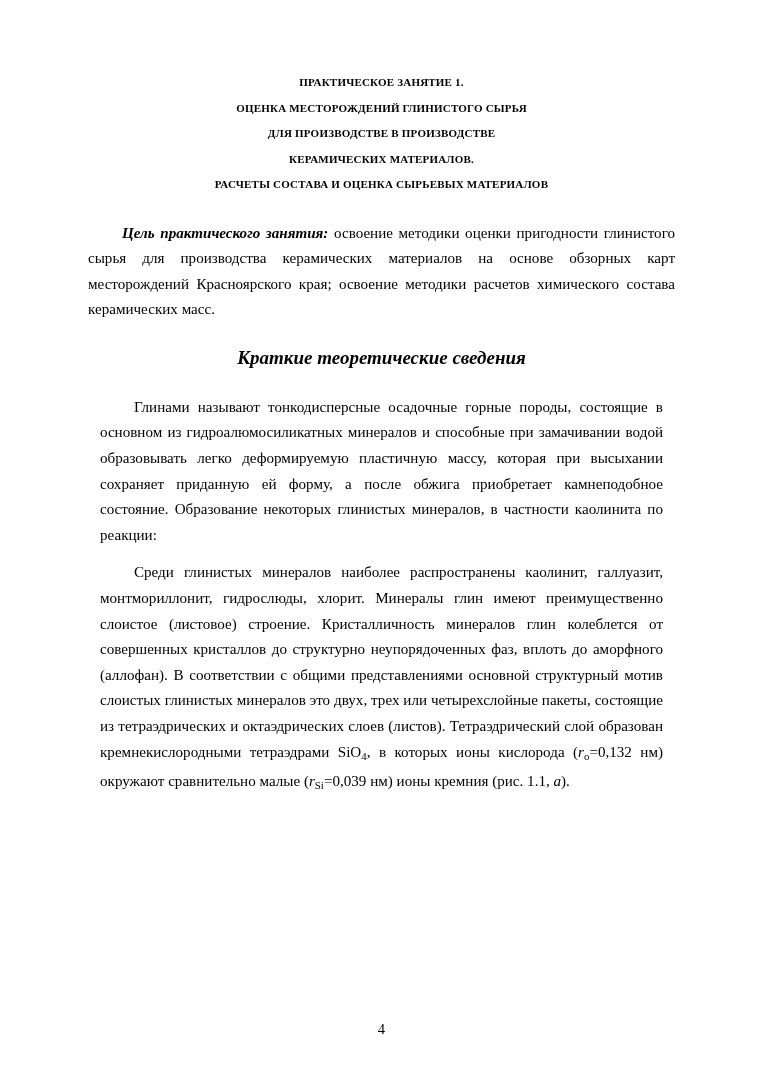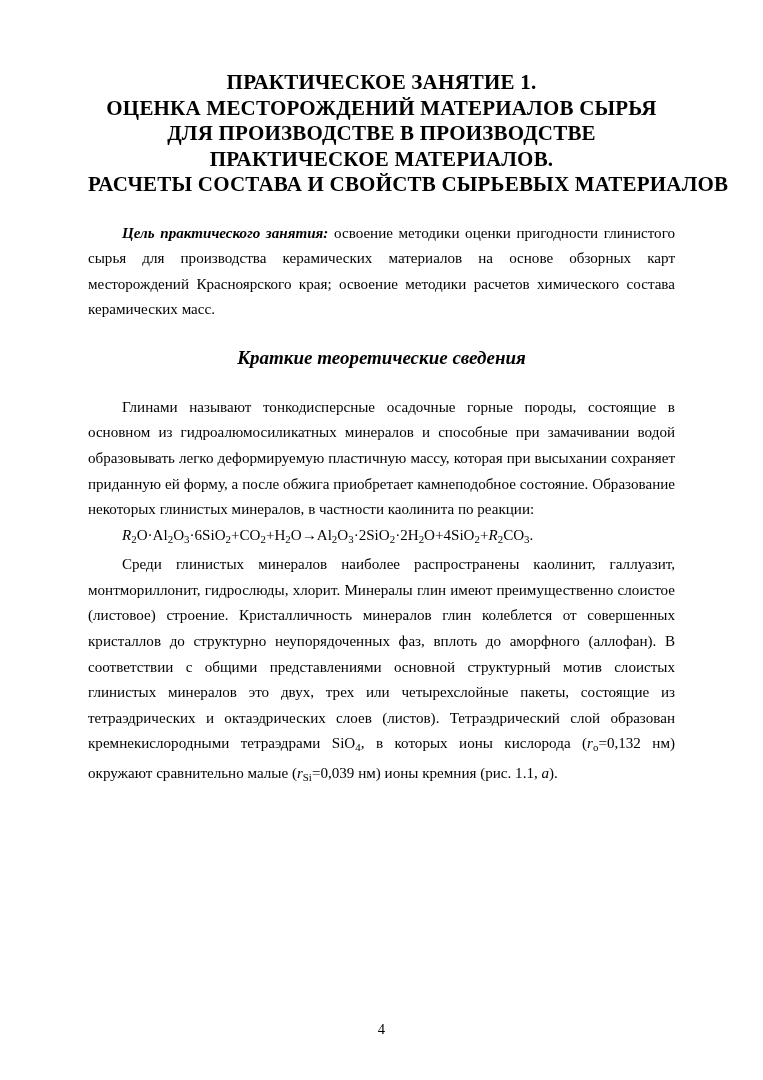--- a/index.html
+++ b/index.html
@@ -18,21 +18,21 @@
   .page {
     position: relative;
     width: 763px;
     height: 1080px;
     box-sizing: border-box;
     padding: 62px 88px 0 88px;
   }
   .title-block {
     text-align: center;
     font-weight: bold;
-    font-size: 21px;
+    font-size: 11px;
     line-height: 25.5px;
     letter-spacing: 0.2px;
     margin-top: 8px;
     margin-bottom: 0;
   }
   .title-block .tline {
     display: block;
     white-space: nowrap;
   }
   .goal-para {
@@ -53,21 +53,21 @@
     font-style: italic;
     font-size: 19px;
     margin-top: 24px;
     margin-bottom: 0;
   }
   .body-para {
     font-size: 15.1px;
     line-height: 25.6px;
     text-align: justify;
     text-indent: 34px;
-    margin: 0;
+    margin: 12px;
   }
   .body-para.first {
     margin-top: 26px;
   }
   .formula {
     font-size: 15.1px;
     line-height: 25.6px;
     text-indent: 34px;
     margin: 0;
     text-align: left;
@@ -88,32 +88,31 @@
     font-size: 14.6px;
   }
 </style>
 </head>
 <body>
 
 <div class="page">
 
   <div class="title-block">
     <span class="tline">ПРАКТИЧЕСКОЕ ЗАНЯТИЕ 1.</span>
-    <span class="tline">ОЦЕНКА МЕСТОРОЖДЕНИЙ МАТЕРИАЛОВ СЫРЬЯ</span>
+    <span class="tline">ОЦЕНКА МЕСТОРОЖДЕНИЙ ГЛИНИСТОГО СЫРЬЯ</span>
     <span class="tline">ДЛЯ ПРОИЗВОДСТВЕ В ПРОИЗВОДСТВЕ</span>
-    <span class="tline">ПРАКТИЧЕСКОЕ МАТЕРИАЛОВ.</span>
-    <span class="tline">РАСЧЕТЫ СОСТАВА И СВОЙСТВ СЫРЬЕВЫХ МАТЕРИАЛОВ</span>
+    <span class="tline">КЕРАМИЧЕСКИХ МАТЕРИАЛОВ.</span>
+    <span class="tline">РАСЧЕТЫ СОСТАВА И ОЦЕНКА СЫРЬЕВЫХ МАТЕРИАЛОВ</span>
   </div>
 
   <p class="goal-para"><span class="goal-label">Цель практического занятия:</span><span> освоение методики оценки пригодности глинистого сырья для производства керамических материалов на основе обзорных карт месторождений Красноярского края; освоение методики расчетов химического состава керамических масс.</span></p>
 
   <p class="section-head">Краткие теоретические сведения</p>
 
   <p class="body-para first">Глинами называют тонкодисперсные осадочные горные породы, состоящие в основном из гидроалюмосиликатных минералов и способные при замачивании водой образовывать легко деформируемую пластичную массу, которая при высыхании сохраняет приданную ей форму, а после обжига приобретает камнеподобное состояние. Образование некоторых глинистых минералов, в частности каолинита по реакции:</p>
 
-  <p class="formula"><i>R</i><sub>2</sub>O·Al<sub>2</sub>O<sub>3</sub>·6SiO<sub>2</sub>+CO<sub>2</sub>+H<sub>2</sub>O→Al<sub>2</sub>O<sub>3</sub>·2SiO<sub>2</sub>·2H<sub>2</sub>O+4SiO<sub>2</sub>+<i>R</i><sub>2</sub>CO<sub>3</sub>.</p>
 
   <p class="body-para">Среди глинистых минералов наиболее распространены каолинит, галлуазит, монтмориллонит, гидрослюды, хлорит. Минералы глин имеют преимущественно слоистое (листовое) строение. Кристалличность минералов глин колеблется от совершенных кристаллов до структурно неупорядоченных фаз, вплоть до аморфного (аллофан). В соответствии с общими представлениями основной структурный мотив слоистых глинистых минералов это двух, трех или четырехслойные пакеты, состоящие из тетраэдрических и октаэдрических слоев (листов). Тетраэдрический слой образован кремнекислородными тетраэдрами SiO<sub>4</sub>, в которых ионы кислорода (<span class="ital">r</span><sub>o</sub>=0,132 нм) окружают сравнительно малые (<span class="ital">r</span><sub>Si</sub>=0,039 нм) ионы кремния (рис. 1.1, <span class="ital">а</span>).</p>
 
 
   <div class="page-number">4</div>
 
 </div>
 
 </body></html>

